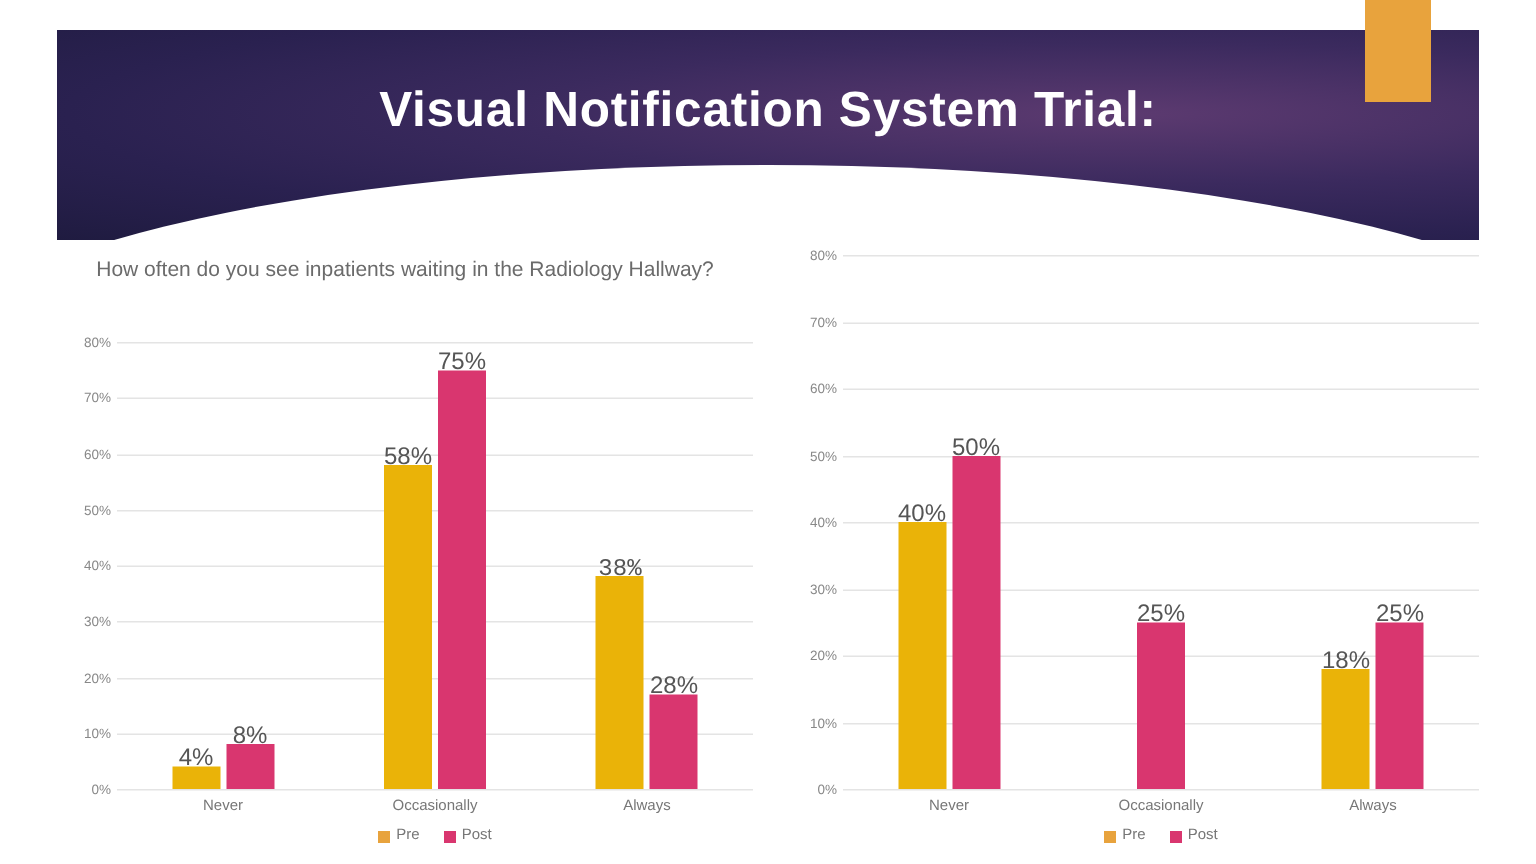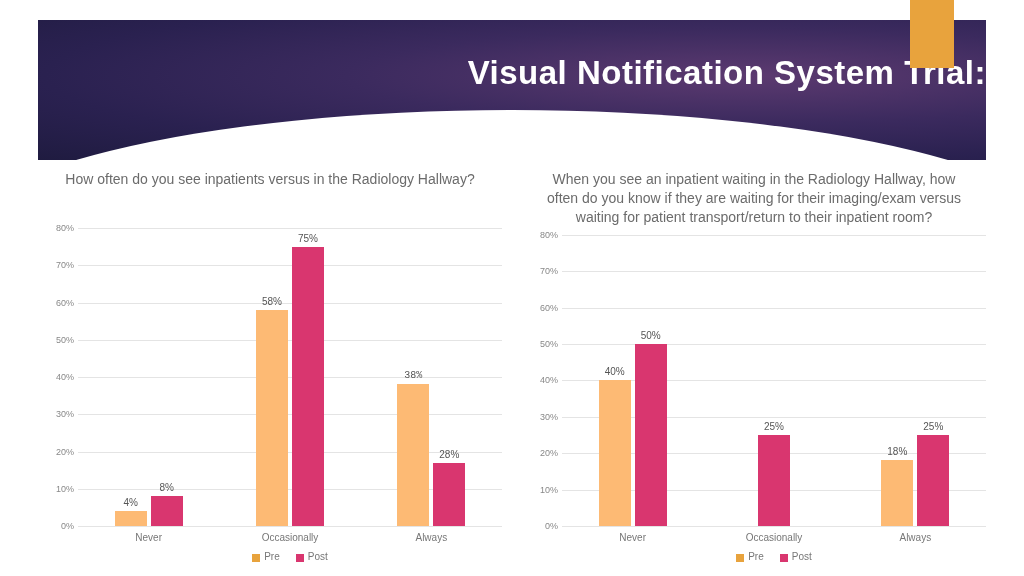--- a/index.html
+++ b/index.html
@@ -27,21 +27,21 @@
     right: -10%;
     bottom: -90px;
     height: 140px;
     background: #fff;
     border-radius: 50% 50% 0 0 / 100% 100% 0 0;
   }
   .header-title {
     position: absolute;
     top: 34px;
     left: 0; right: 0;
-    text-align: right;
+    text-align: center;
     color: #fff;
     font-size: 33px;
     font-weight: 700;
     letter-spacing: 0.5px;
   }
   .orange-tab {
     position: absolute;
     top: 0;
     right: 70px;
     width: 44px;
@@ -104,28 +104,28 @@
     display: flex;
     align-items: flex-end;
     justify-content: center;
     gap: 4px;
     position: relative;
   }
   .bar {
     width: 32px;
     position: relative;
   }
-  .bar.pre { background: #fdba74; }
+  .bar.pre { background: #eab308; }
   .bar.post { background: #d9366f; }
   .bar-label {
     position: absolute;
     top: -14px;
     left: 50%;
     transform: translateX(-50%);
-    font-size: 10px;
+    font-size: 16px;
     color: #555;
     white-space: nowrap;
   }
   .cat-label {
     position: absolute;
     top: 100%;
     left: 0; right: 0;
     text-align: center;
     font-size: 10px;
     color: #777;
@@ -148,21 +148,21 @@
 </head>
 <body>
 
 <div class="header-banner">
   <div class="header-title">Visual Notification System Trial:</div>
 </div>
 <div class="orange-tab"></div>
 
 <div class="charts-row">
   <div class="chart-panel">
-    <div class="chart-title tall">How often do you see inpatients versus in the Radiology Hallway?</div>
+    <div class="chart-title tall">How often do you see inpatients waiting in the Radiology Hallway?</div>
     <div class="plot-area">
         <div class="grid">
           <div class="gridline" style="top: 100%;"></div>
           <div class="ylab" style="top: 100%;">0%</div>
           <div class="gridline" style="top: 87.5%;"></div>
           <div class="ylab" style="top: 87.5%;">10%</div>
           <div class="gridline" style="top: 75%;"></div>
           <div class="ylab" style="top: 75%;">20%</div>
           <div class="gridline" style="top: 62.5%;"></div>
           <div class="ylab" style="top: 62.5%;">30%</div>
@@ -212,21 +212,20 @@
             <span>Pre</span>
           </div>
           <div class="item">
             <span class="swatch post"></span>
             <span>Post</span>
           </div>
         </div>
       </div>
   </div>
   <div class="chart-panel">
-    <div class="chart-title tall">When you see an inpatient waiting in the Radiology Hallway, how often do you know if they are waiting for their imaging/exam versus waiting for patient transport/return to their inpatient room?</div>
     <div class="plot-area">
         <div class="grid">
           <div class="gridline" style="top: 100%;"></div>
           <div class="ylab" style="top: 100%;">0%</div>
           <div class="gridline" style="top: 87.5%;"></div>
           <div class="ylab" style="top: 87.5%;">10%</div>
           <div class="gridline" style="top: 75%;"></div>
           <div class="ylab" style="top: 75%;">20%</div>
           <div class="gridline" style="top: 62.5%;"></div>
           <div class="ylab" style="top: 62.5%;">30%</div>

